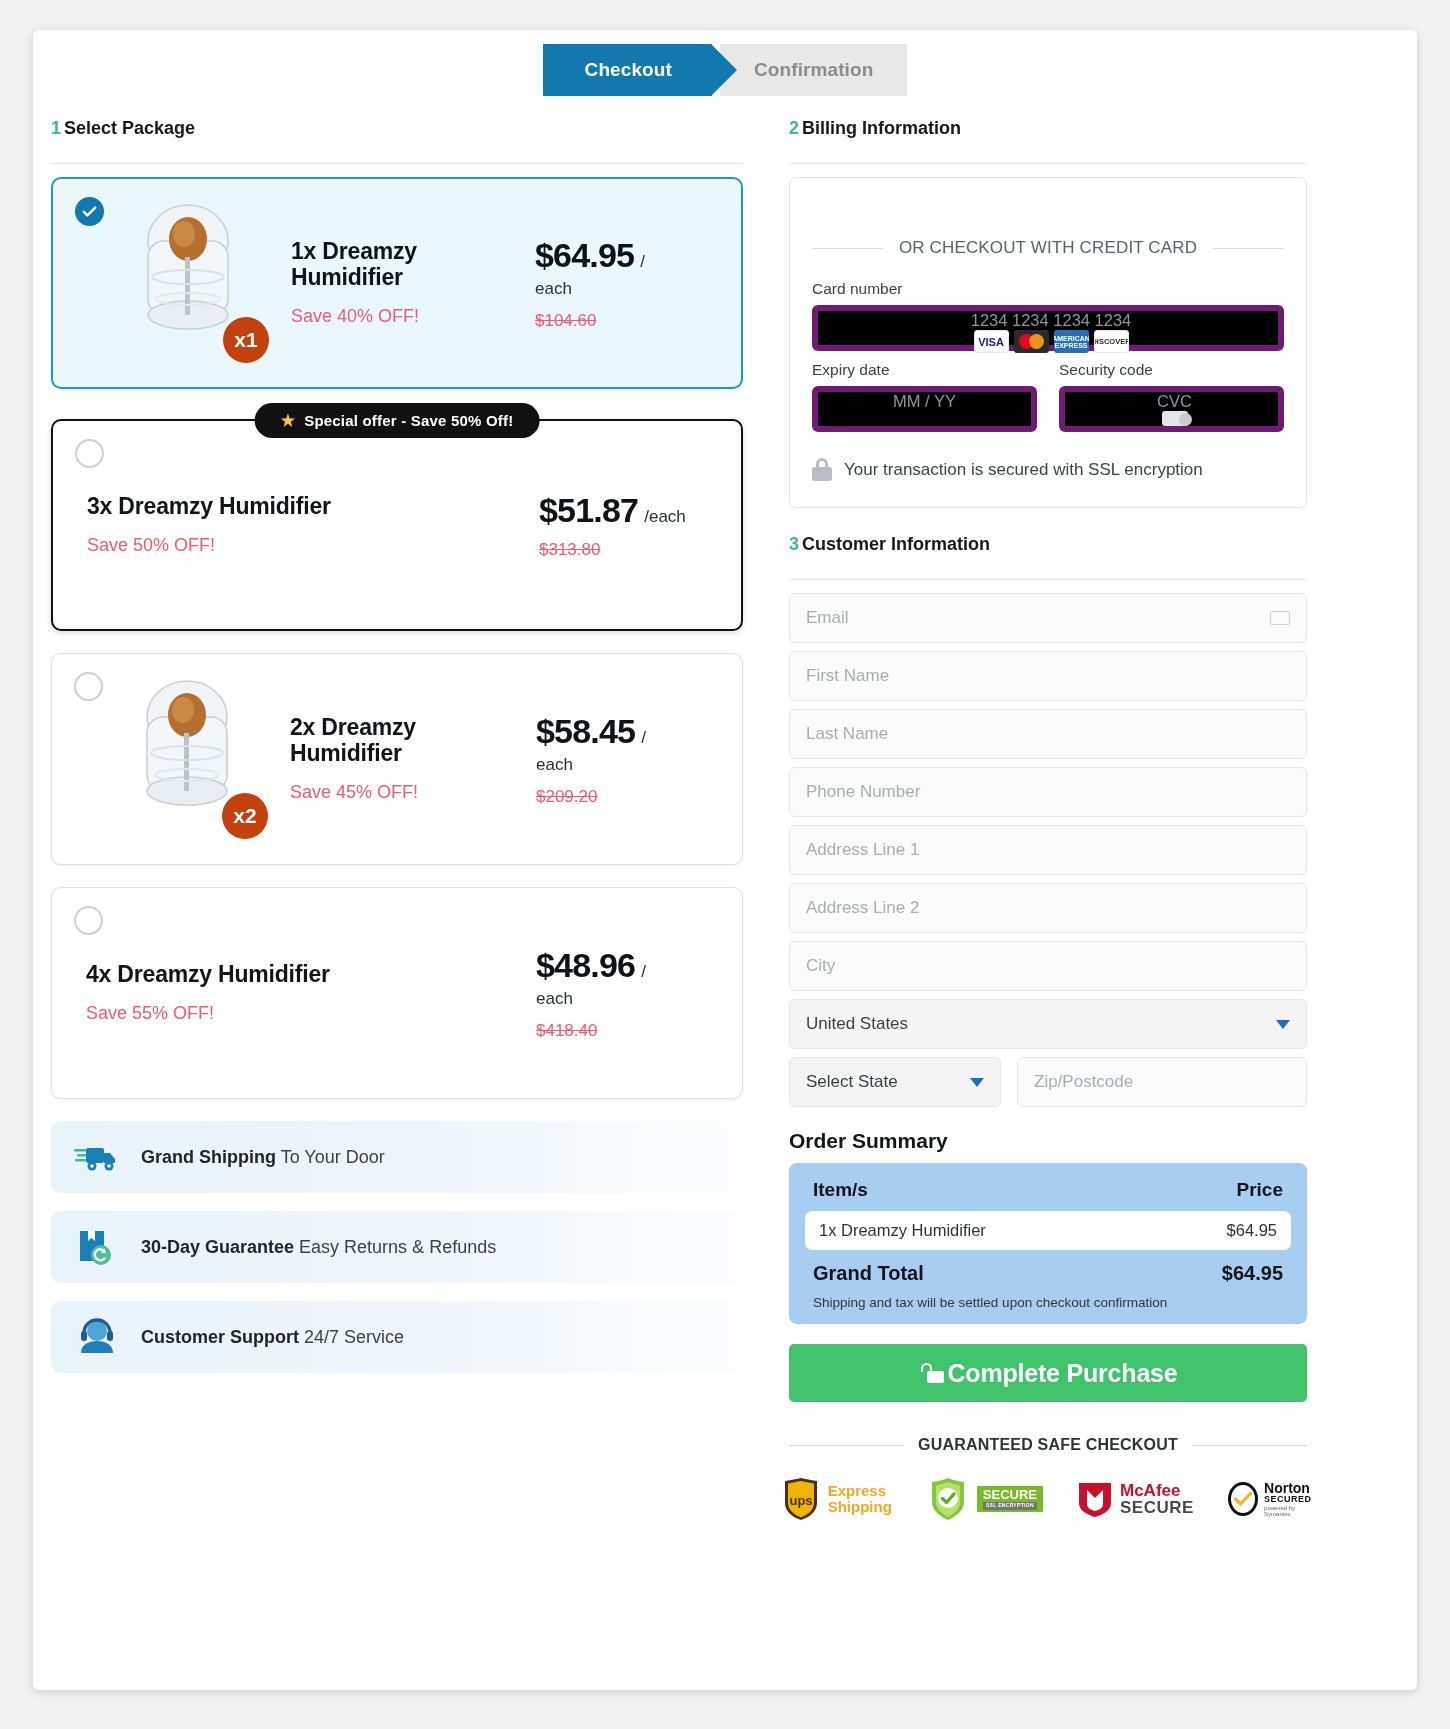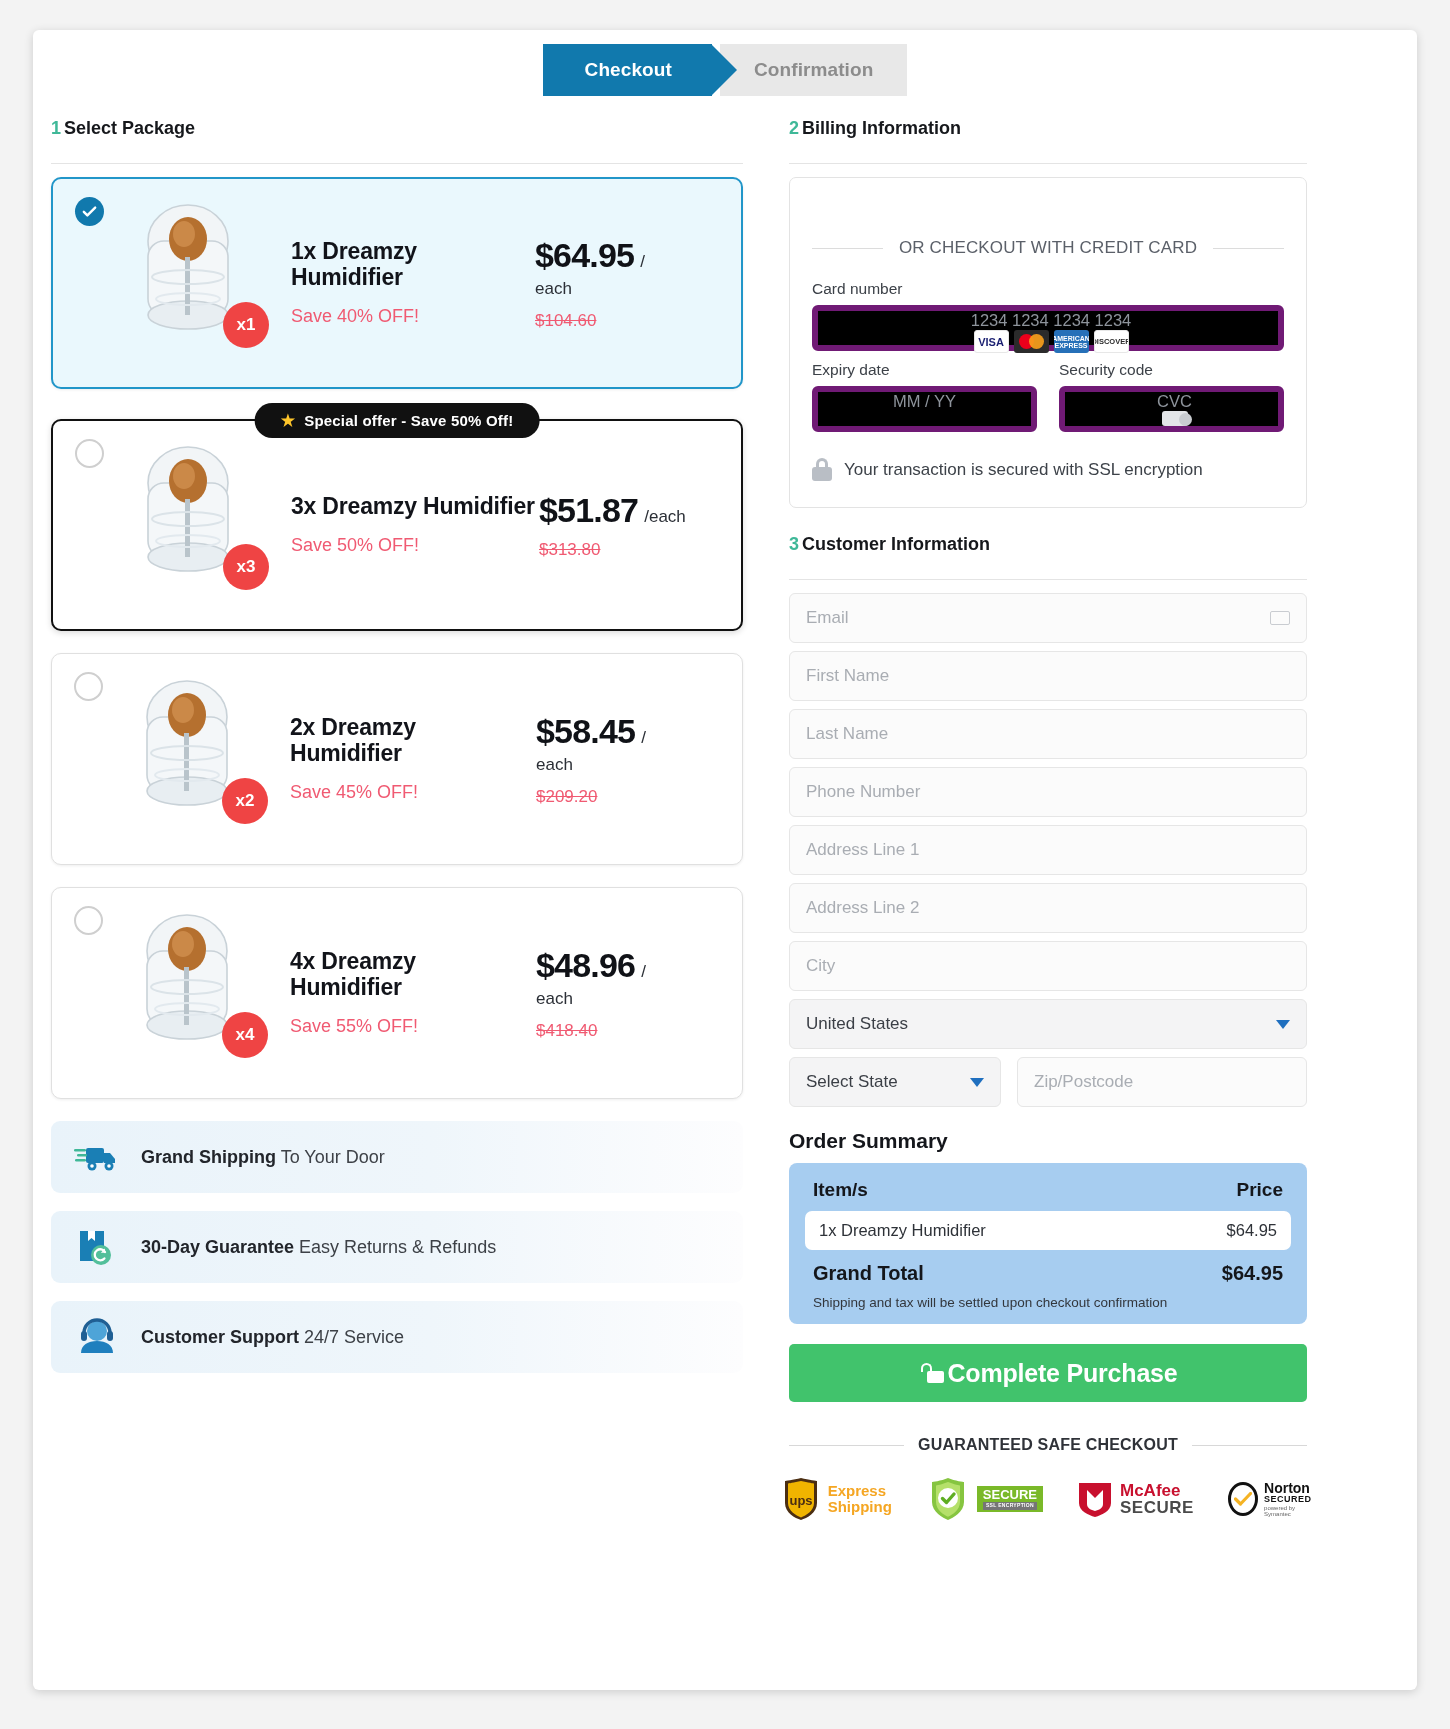--- a/index.html
+++ b/index.html
@@ -105,24 +105,24 @@
     display: flex; align-items: center; gap: 9px;
   }
   .star { color: #ffc62b; font-size: 16px; }
 
   .pkg-img {
     width: 150px; flex: 0 0 150px;
     position: relative; height: 168px;
     margin-left: 42px; margin-right: 12px;
   }
   .qty-bubble {
-    position: absolute; right: -4px; bottom: 19px;
+    position: absolute; right: -4px; bottom: 4px;
     width: 46px; height: 46px; border-radius: 50%;
-    background: #ef4444; color: #fff;
-    font-size: 17px; font-weight: bold;
+    background: #c2410c; color: #fff;
+    font-size: 21px; font-weight: bold;
     display: flex; align-items: center; justify-content: center;
   }
   .hum { position: absolute; left: 20px; top: 2px; width: 106px; height: 152px; }
 
   .pkg-body { flex: 1; padding-left: 14px; }
   .pkg-title {
     font-size: 23px; font-weight: bold; color: #12141a;
     line-height: 1.12; letter-spacing: -.2px;
   }
   .pkg-title.wide { white-space: nowrap; }
@@ -315,33 +315,20 @@
           <div class="price-old">$104.60</div>
         </div>
       </div>
 
       <div class="pkg featured">
         <div class="ribbon">
           <span class="star">★</span>
           <span>Special offer - Save 50% Off!</span>
         </div>
         <div class="radio"></div>
-        <div class="pkg-img">
-          <svg class="hum" viewBox="0 0 106 152">
-            <ellipse cx="53" cy="40" rx="40" ry="36" fill="#f2f5f7" stroke="#c9d2d8" stroke-width="1.6"></ellipse>
-            <rect x="13" y="40" width="80" height="74" rx="16" fill="#f4f7f9" stroke="#c9d2d8" stroke-width="1.6"></rect>
-            <ellipse cx="53" cy="114" rx="40" ry="14" fill="#e8eef2" stroke="#c9d2d8" stroke-width="1.6"></ellipse>
-            <ellipse cx="53" cy="38" rx="19" ry="22" fill="#b5702f"></ellipse>
-            <ellipse cx="49" cy="33" rx="11" ry="13" fill="#cf8d4c" opacity=".85"></ellipse>
-            <rect x="50" y="56" width="5" height="58" fill="#b9c4cb"></rect>
-            <ellipse cx="53" cy="76" rx="36" ry="7" fill="none" stroke="#dbe3e8" stroke-width="2"></ellipse>
-            <ellipse cx="53" cy="98" rx="32" ry="6" fill="none" stroke="#e2e9ee" stroke-width="2"></ellipse>
-          </svg>
-          <div class="qty-bubble">x3</div>
-        </div>
         <div class="pkg-body">
           <div class="pkg-title wide">3x Dreamzy Humidifier</div>
           <div class="pkg-save">Save 50% OFF!</div>
         </div>
         <div class="pkg-price alt">
           <div class="price-row">
             <span class="price-big">$51.87</span>
             <span class="price-unit">/each</span>
           </div>
           <div class="price-old tight">$313.80</div>
@@ -372,33 +359,20 @@
             <span class="price-big">$58.45</span>
             <span class="price-unit">/</span>
           </div>
           <div class="price-each">each</div>
           <div class="price-old">$209.20</div>
         </div>
       </div>
 
       <div class="pkg">
         <div class="radio"></div>
-        <div class="pkg-img">
-          <svg class="hum" viewBox="0 0 106 152">
-            <ellipse cx="53" cy="40" rx="40" ry="36" fill="#f2f5f7" stroke="#c9d2d8" stroke-width="1.6"></ellipse>
-            <rect x="13" y="40" width="80" height="74" rx="16" fill="#f4f7f9" stroke="#c9d2d8" stroke-width="1.6"></rect>
-            <ellipse cx="53" cy="114" rx="40" ry="14" fill="#e8eef2" stroke="#c9d2d8" stroke-width="1.6"></ellipse>
-            <ellipse cx="53" cy="38" rx="19" ry="22" fill="#b5702f"></ellipse>
-            <ellipse cx="49" cy="33" rx="11" ry="13" fill="#cf8d4c" opacity=".85"></ellipse>
-            <rect x="50" y="56" width="5" height="58" fill="#b9c4cb"></rect>
-            <ellipse cx="53" cy="76" rx="36" ry="7" fill="none" stroke="#dbe3e8" stroke-width="2"></ellipse>
-            <ellipse cx="53" cy="98" rx="32" ry="6" fill="none" stroke="#e2e9ee" stroke-width="2"></ellipse>
-          </svg>
-          <div class="qty-bubble">x4</div>
-        </div>
         <div class="pkg-body">
           <div class="pkg-title">4x Dreamzy Humidifier</div>
           <div class="pkg-save">Save 55% OFF!</div>
         </div>
         <div class="pkg-price">
           <div class="price-row">
             <span class="price-big">$48.96</span>
             <span class="price-unit">/</span>
           </div>
           <div class="price-each">each</div>

